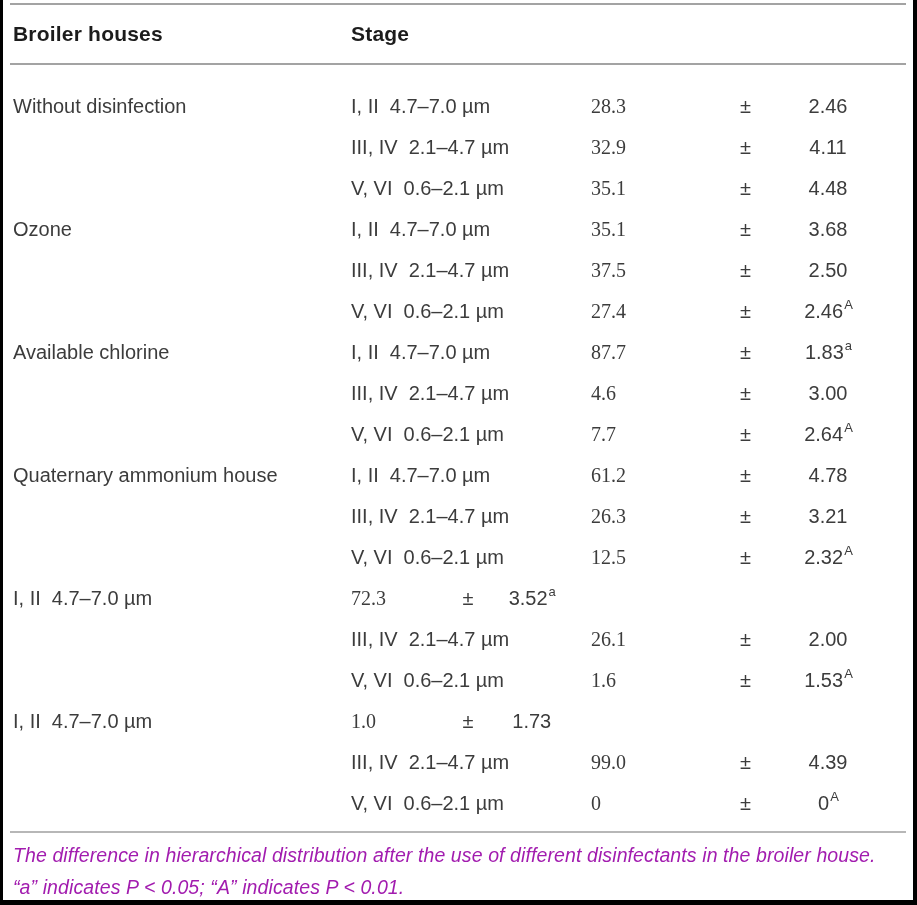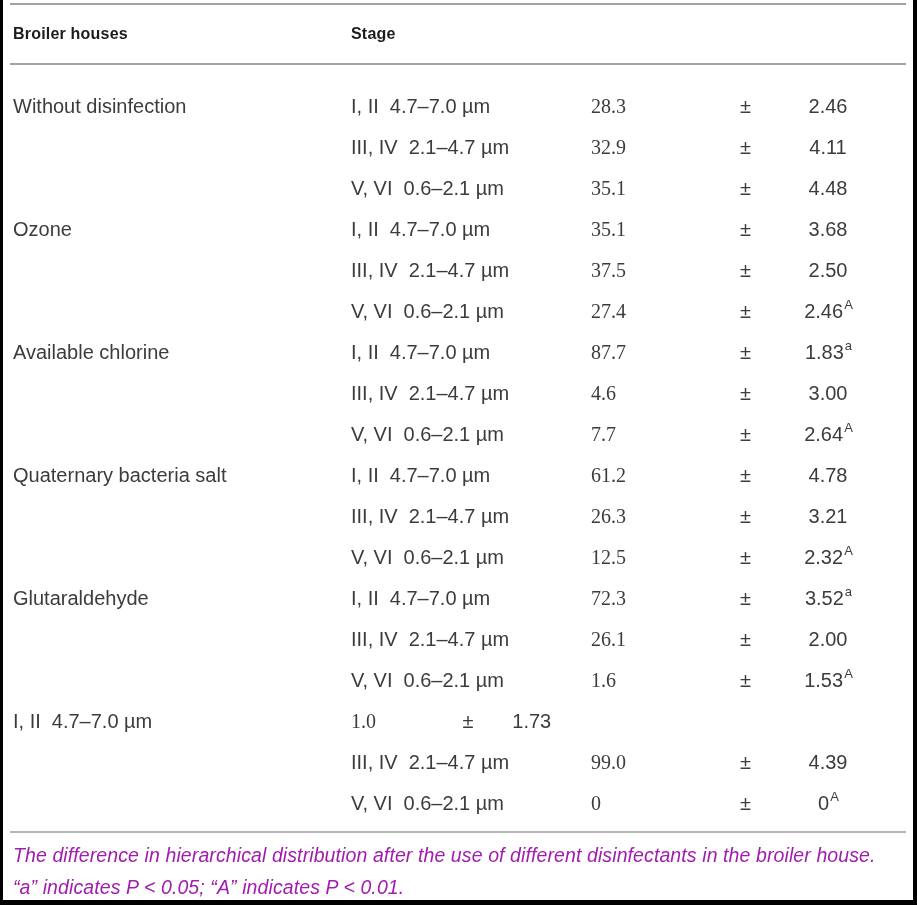--- a/index.html
+++ b/index.html
@@ -21,21 +21,21 @@
   }
   .thead {
     display: grid;
     grid-template-columns: 338px 240px 1fr;
     align-items: center;
     height: 58px;
     padding-left: 3px;
   }
   .th {
     font-weight: bold;
-    font-size: 16px;
+    font-size: 21px;
     color: #1c1c1c;
     letter-spacing: 0.2px;
   }
   .th.c3 { text-align: center; padding-right: 6px; }
   .rule-head { height: 2px; background: #a3a3a3; }
   .tbody { padding: 21px 0 6px 3px; }
   .tr {
     display: grid;
     grid-template-columns: 338px 240px 1fr;
     align-items: center;
@@ -169,21 +169,21 @@
       <div class="td c1"></div>
       <div class="td c2"><span class="cls">V, VI</span><span class="rng">0.6–2.1 µm</span></div>
       <div class="td c3">
           <span class="mean">7.7</span>
           <span class="pm">±</span>
           <span class="sd-wrap"><span>2.64</span><sup class="sup">A</sup></span>
         </div>
     </div>
 
     <div class="tr">
-      <div class="td c1">Quaternary bacteria salt</div>
+      <div class="td c1">Quaternary ammonium house</div>
       <div class="td c2"><span class="cls">I, II</span><span class="rng">4.7–7.0 µm</span></div>
       <div class="td c3">
           <span class="mean">61.2</span>
           <span class="pm">±</span>
           <span class="sd-wrap"><span>4.78</span><sup class="sup"></sup></span>
         </div>
     </div>
 
     <div class="tr">
       <div class="td c1"></div>
@@ -199,21 +199,20 @@
       <div class="td c1"></div>
       <div class="td c2"><span class="cls">V, VI</span><span class="rng">0.6–2.1 µm</span></div>
       <div class="td c3">
           <span class="mean">12.5</span>
           <span class="pm">±</span>
           <span class="sd-wrap"><span>2.32</span><sup class="sup">A</sup></span>
         </div>
     </div>
 
     <div class="tr">
-      <div class="td c1">Glutaraldehyde</div>
       <div class="td c2"><span class="cls">I, II</span><span class="rng">4.7–7.0 µm</span></div>
       <div class="td c3">
           <span class="mean">72.3</span>
           <span class="pm">±</span>
           <span class="sd-wrap"><span>3.52</span><sup class="sup">a</sup></span>
         </div>
     </div>
 
     <div class="tr">
       <div class="td c1"></div>

